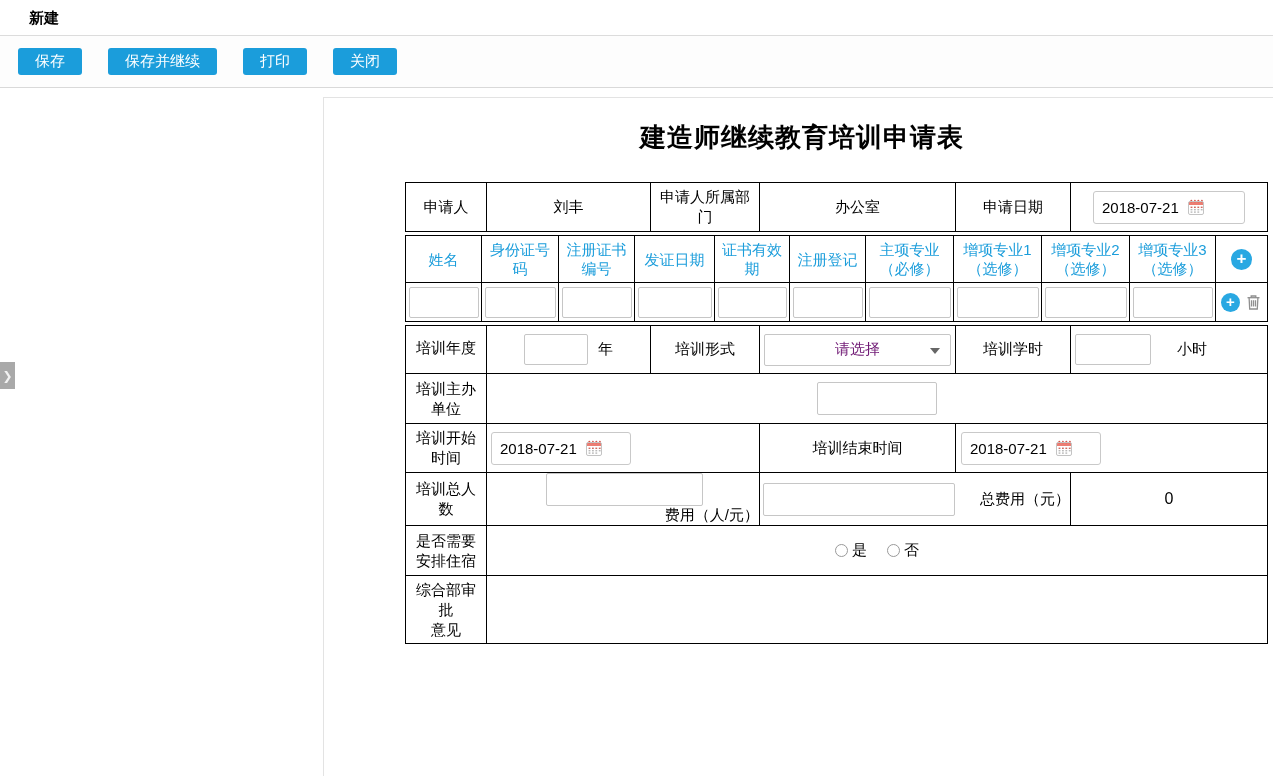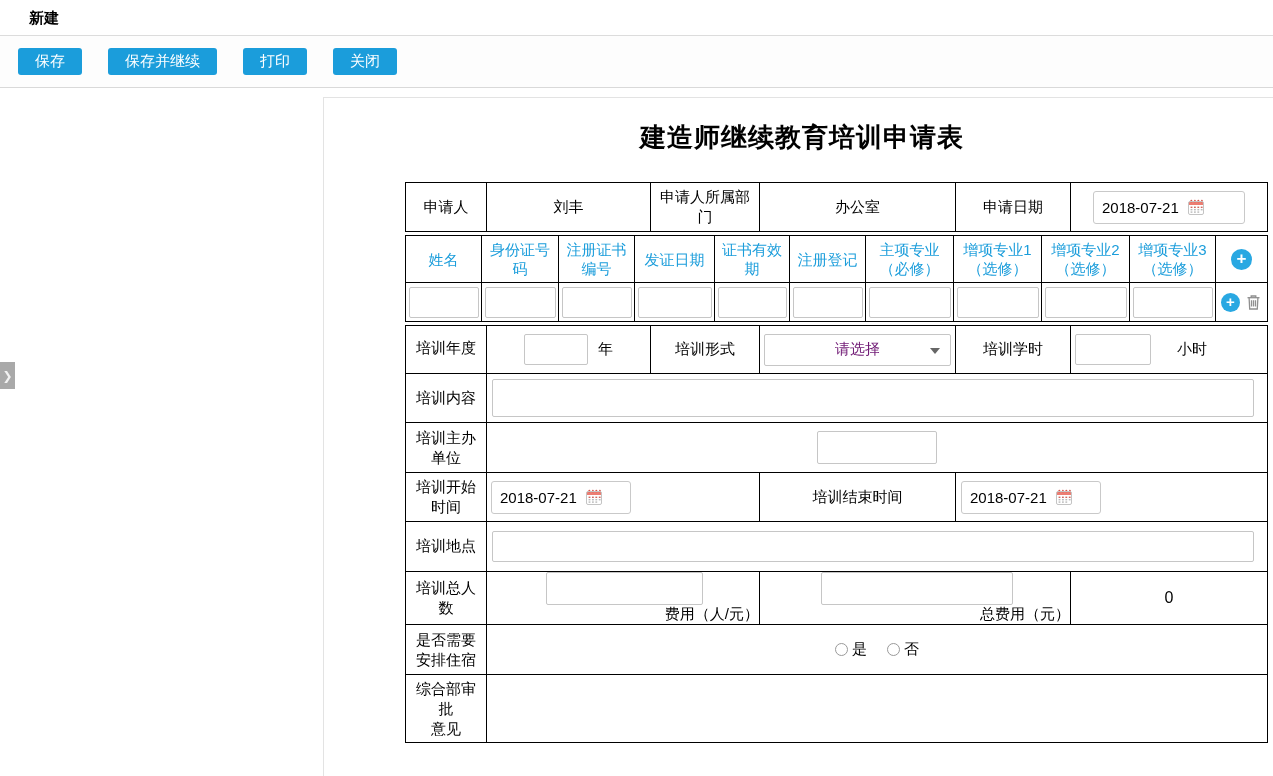--- a/index.html
+++ b/index.html
@@ -277,26 +277,20 @@
         </td>
         <td>培训学时</td>
         <td>
           <span class="cell-flex" style="padding-left:4px; gap:26px;">
             <input type="text" class="txt" style="width: 76px;">
             <span>小时</span>
           </span>
         </td>
       </tr>
 
-      <tr class="row-content">
-        <td>培训内容</td>
-        <td colspan="5">
-          <input type="text" class="txt wide-input" style="height: 38px;">
-        </td>
-      </tr>
 
       <tr class="row-org">
         <td class="wrap">培训主办
 单位</td>
         <td colspan="5">
           <input type="text" class="txt" style="width: 120px; height: 33px;">
         </td>
       </tr>
 
       <tr class="row-time">
@@ -360,38 +354,32 @@
                       <rect x="6" y="12.4" width="1.8" height="1.4"></rect>
                       <rect x="9.4" y="12.4" width="1.8" height="1.4"></rect>
                     </g>
                 <rect x="0.5" y="2.5" width="15" height="13" rx="1.5" fill="none" stroke="#c4c4c4"></rect>
               </svg>
             </span>
           </span>
         </td>
       </tr>
 
-      <tr class="row-loc">
-        <td>培训地点</td>
-        <td colspan="5">
-          <input type="text" class="txt wide-input" style="">
-        </td>
-      </tr>
 
       <tr class="row-people">
         <td class="wrap">培训总人
 数</td>
         <td colspan="2">
           <span class="cell-flex" style="padding-left:3px;flex-direction:column;">
             <input type="text" class="txt" style="width: 157px; height: 33px;">
             <span style="margin-left:auto;">费用（人/元）</span>
           </span>
         </td>
         <td colspan="2">
-          <span class="cell-flex" style="padding-left:3px;flex-direction:column;">
+          <span class="cell-flex" style="padding-left:3px;">
             <input type="text" class="txt" style="width: 192px; height: 33px;">
             <span style="margin-left:auto;">总费用（元）</span>
           </span>
         </td>
         <td style="font-size:16px;">0</td>
       </tr>
 
       <tr class="row-lodging">
         <td class="wrap">是否需要
 安排住宿</td>

